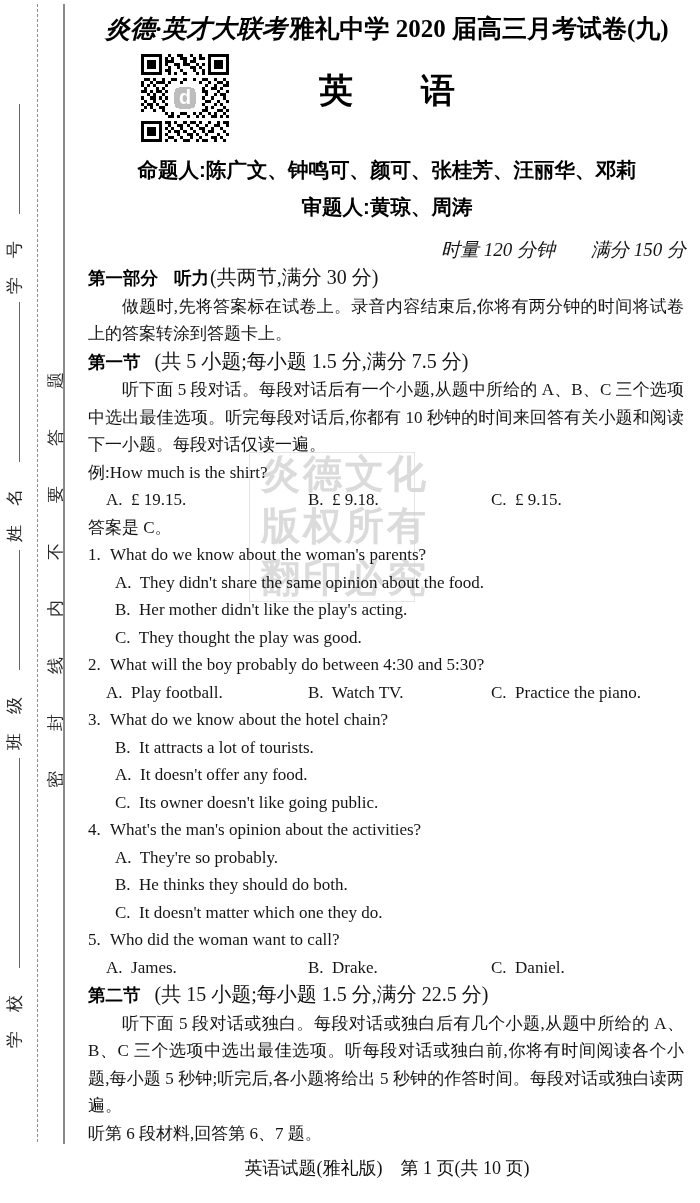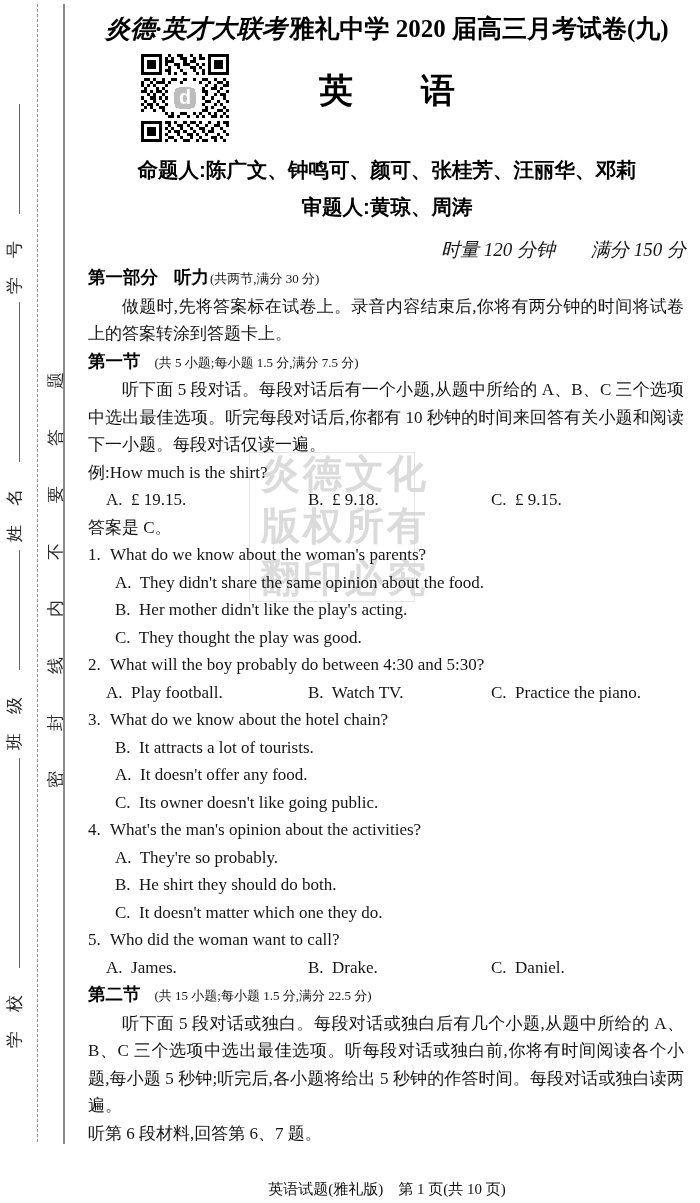--- a/index.html
+++ b/index.html
@@ -34,32 +34,32 @@
   .wm{position:absolute;left:235px;top:448px;width:220px;text-align:center;font-size:39px;line-height:52px;
       font-weight:bold;letter-spacing:3px;color:#d5d5d5;opacity:.85;
       font-family:"Liberation Sans","DejaVu Sans",sans-serif;z-index:0;}
 
   
   .bodytext{position:absolute;left:88px;top:264px;width:596px;font-size:17px;line-height:27.5px;z-index:1;}
   .bodytext>div,.bodytext>p{margin:0;}
   .hei{font-family:"Liberation Sans","DejaVu Sans",sans-serif;font-weight:bold;font-size:17.5px;color:#000;}
   .hd-label{margin-right:16px;}
   .hd-title{margin-right:1px;}
-  .meta{font-size:13px;}
+  .meta{font-size:20px;}
   .sp{margin-left:14px;}
   .para{text-indent:2em;text-align:justify;}
   .keep{white-space:pre-wrap;}
   .qline .qnum{display:inline-block;width:22px;}
   .optline{padding-left:27px;}
   .opt3{position:relative;}
   .opt3 .cA{margin-left:18px;}
   .opt3 .cB{position:absolute;left:220px;}
   .opt3 .cC{position:absolute;left:403px;}
 
-  .footer{position:absolute;left:88px;top:1156px;width:598px;text-align:center;font-size:15px;color:#111;margin-top:24px;}
+  .footer{position:absolute;left:88px;top:1156px;width:598px;text-align:center;font-size:18px;color:#111;}
 </style>
 </head>
 <body>
 
 <div class="page">
 
   <div class="seal-dashed"></div>
   <div class="seal-solid"></div>
 
   <div class="v-row student-fields"><span class="v-label">学校</span><span class="blank b1"></span><span class="v-label">班级</span><span class="blank b2"></span><span class="v-label">姓名</span><span class="blank b3"></span><span class="v-label">学号</span><span class="blank b4"></span></div>
@@ -121,21 +121,21 @@
       <span class="cC keep">C.  Practice the piano.</span>
     </div>
 
     <div class="qline"><span class="qnum">3.</span><span class="keep">What do we know about the hotel chain?</span></div>
     <div class="optline keep">B.  It attracts a lot of tourists.</div>
     <div class="optline keep">A.  It doesn't offer any food.</div>
     <div class="optline keep">C.  Its owner doesn't like going public.</div>
 
     <div class="qline"><span class="qnum">4.</span><span class="keep">What's the man's opinion about the activities?</span></div>
     <div class="optline keep">A.  They're so probably.</div>
-    <div class="optline keep">B.  He shirt they should do both.</div>
+    <div class="optline keep">B.  He thinks they should do both.</div>
     <div class="optline keep">C.  It doesn't matter which one they do.</div>
 
     <div class="qline"><span class="qnum">5.</span><span class="keep">Who did the woman want to call?</span></div>
     <div class="opt3">
       <span class="cA keep">A.  James.</span>
       <span class="cB keep">B.  Drake.</span>
       <span class="cC keep">C.  Daniel.</span>
     </div>
 
     <div><span class="hei">第二节</span><span class="meta sp">(共 15 小题;每小题 1.5 分,满分 22.5 分)</span></div>

